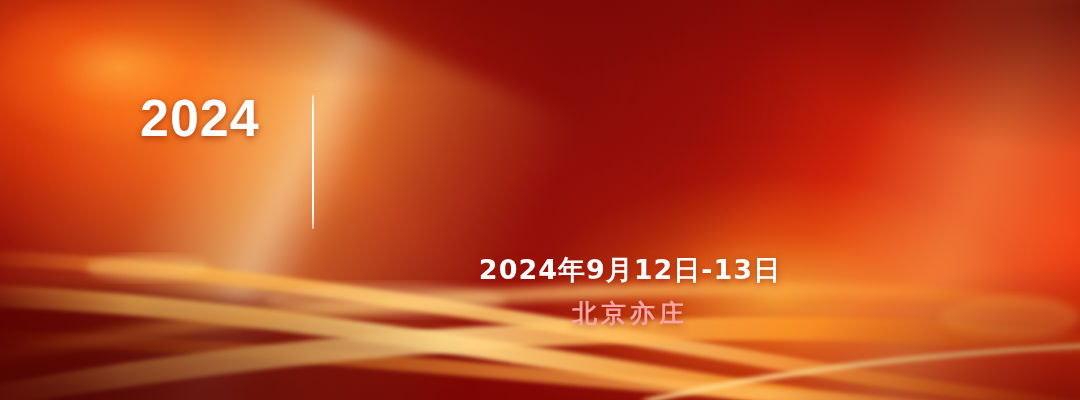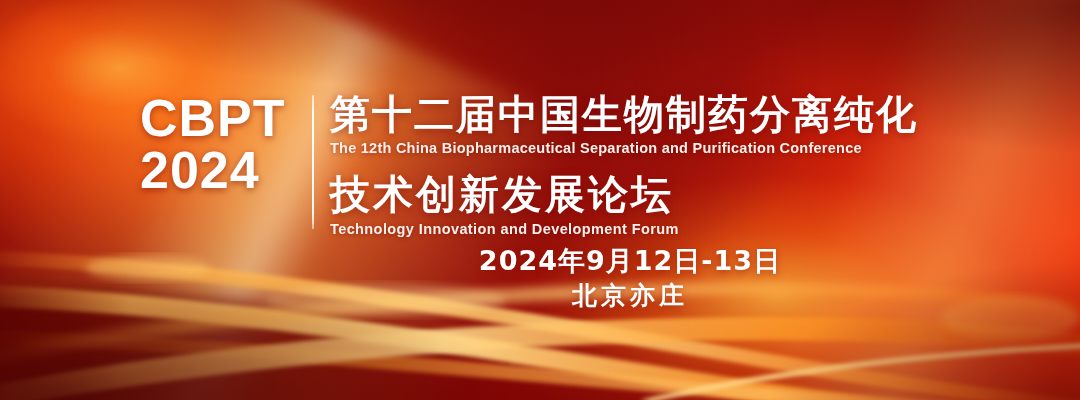--- a/index.html
+++ b/index.html
@@ -213,38 +213,39 @@
     letter-spacing: 0.4px;
     white-space: nowrap;
     margin-top: 4px;
     text-shadow: 0 1px 4px rgba(120,6,4,0.5);
   }
 
   
   .meta-block {
     position: absolute;
     left: 330px;
-    top: 243px;
+    top: 252px;
     width: 600px;
     text-align: center;
   }
   .meta-date {
     color: #fff;
     font-size: 27px;
     font-weight: 700;
     letter-spacing: 1px;
     white-space: nowrap;
     text-shadow: 0 2px 7px rgba(140,20,6,0.55);
     font-family: "DejaVu Sans", "Liberation Sans", sans-serif;
   }
   .meta-venue {
-    color: #ffffff;
+    color: #fca5a5;
     font-size: 25px;
     font-weight: 700;
     letter-spacing: 4px;
+    margin-top: 9px;
     white-space: nowrap;
     text-shadow: 0 2px 7px rgba(140,20,6,0.55);
     font-family: Liberation Sans, sans-serif;
   }
 </style>
 </head>
 <body>
 
 <div id="banner">
 
@@ -322,32 +323,25 @@
     <ellipse cx="148" cy="268" rx="62" ry="13" fill="#ffcf72" opacity="0.45" filter="url(#sb2)"></ellipse>
     <ellipse cx="386" cy="300" rx="120" ry="16" fill="#ffe2a0" opacity="0.32" filter="url(#sb2)"></ellipse>
     <ellipse cx="1010" cy="318" rx="70" ry="22" fill="#ffb24a" opacity="0.38" filter="url(#sb2)"></ellipse>
   </svg>
 
   <div class="bg-layer bg-vig"></div>
 
   <div class="content">
 
     <div class="logo-block">
-      <div class="logo-cbpt">CBPT</div>
       <div class="logo-year">2024</div>
     </div>
 
     <div class="divider"></div>
 
-    <div class="title-block">
-      <div class="cn-line1">第十二届中国生物制药分离纯化</div>
-      <div class="en-line1">The 12th China Biopharmaceutical Separation and Purification Conference</div>
-      <div class="cn-line2">技术创新发展论坛</div>
-      <div class="en-line2">Technology Innovation and Development Forum</div>
-    </div>
 
     <div class="meta-block">
       <div class="meta-date">2024年9月12日-13日</div>
       <div class="meta-venue">北京亦庄</div>
     </div>
 
   </div>
 </div>
 
 </body></html>

